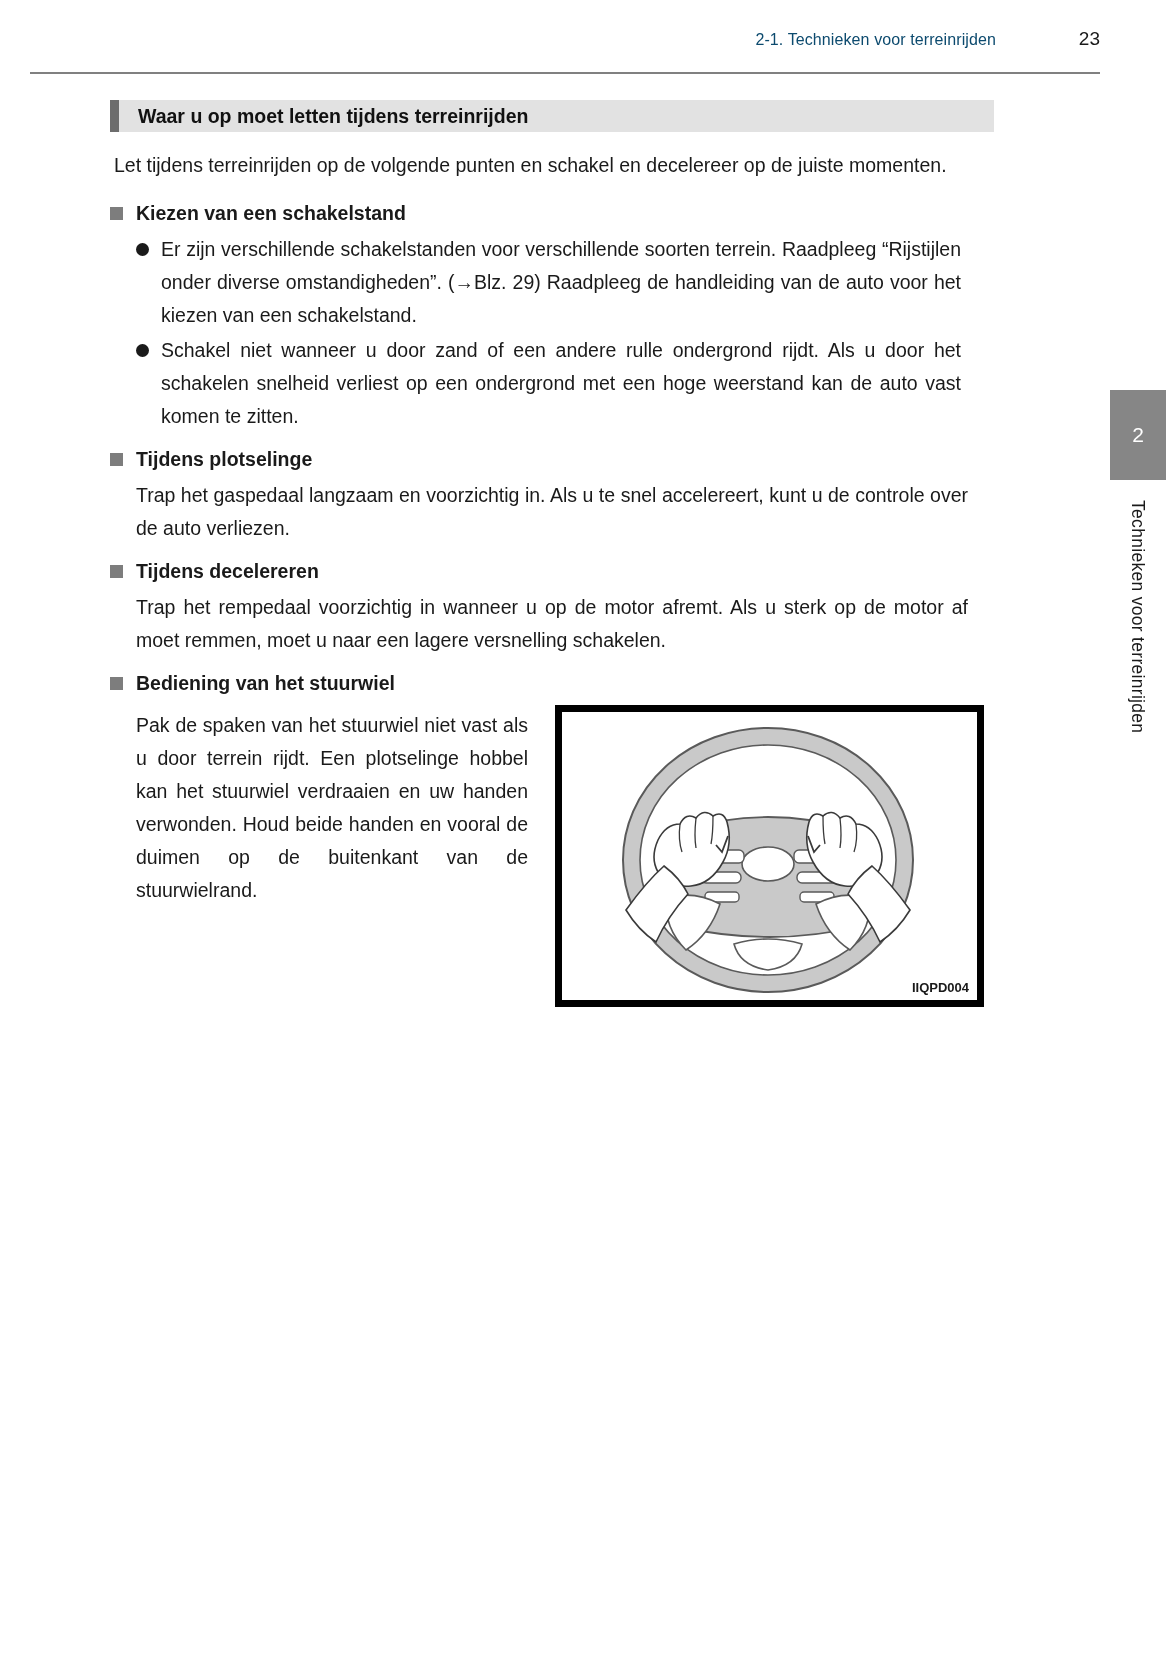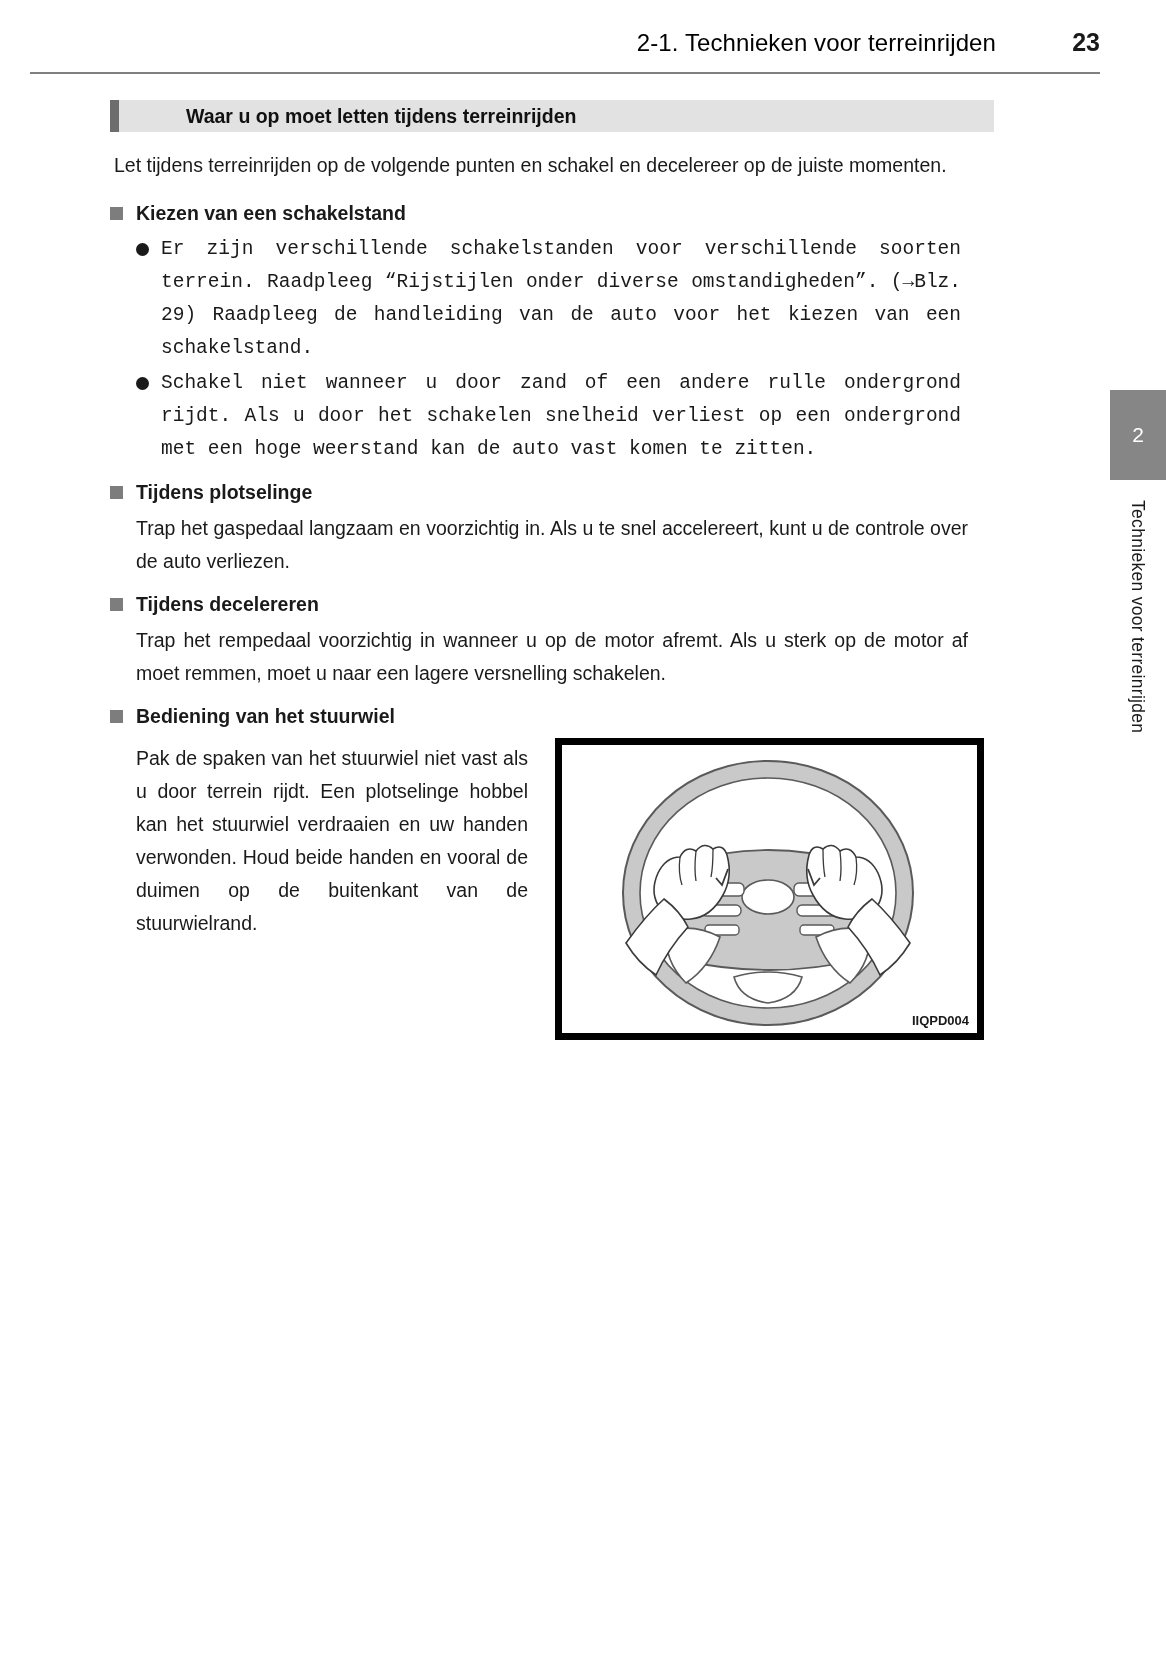--- a/index.html
+++ b/index.html
@@ -20,27 +20,27 @@
   .page-header {
     position: absolute;
     top: 28px;
     left: 0;
     width: 1100px;
     display: flex;
     align-items: baseline;
     justify-content: flex-end;
   }
   .header-title {
-    font-size: 24px;
-    color: #000000;
+    font-size: 16px;
+    color: #0c4a6e;
     letter-spacing: 0.1px;
   }
   .page-number {
-    font-size: 25px;
-    font-weight: bold;
+    font-size: 19px;
+    font-weight: normal;
     margin-left: 58px;
     width: 46px;
     text-align: right;
   }
   .header-rule {
     position: absolute;
     top: 72px;
     left: 30px;
     width: 1070px;
     height: 2px;
@@ -50,21 +50,20 @@
   
   .section-bar {
     position: absolute;
     top: 100px;
     left: 110px;
     width: 884px;
     height: 32px;
     background: #e2e2e2;
     display: flex;
     align-items: center;
-    gap: 48px;
   }
   .section-bar .accent {
     width: 9px;
     height: 32px;
     background: #6d6d6d;
     flex: none;
   }
   .section-bar .section-title {
     font-size: 19.5px;
     font-weight: bold;
@@ -106,21 +105,20 @@
   }
   .subhead-text {
     font-size: 19.5px;
     font-weight: bold;
     line-height: 31px;
   }
 
   .bullet-list {
     margin: 0 0 0 26px;
     padding: 0;
-    font-family: Liberation Mono, monospace;
   }
   .bullet-item {
     display: flex;
     align-items: flex-start;
     margin-bottom: 2px;
   }
   .dot {
     width: 13px;
     height: 13px;
     border-radius: 50%;

